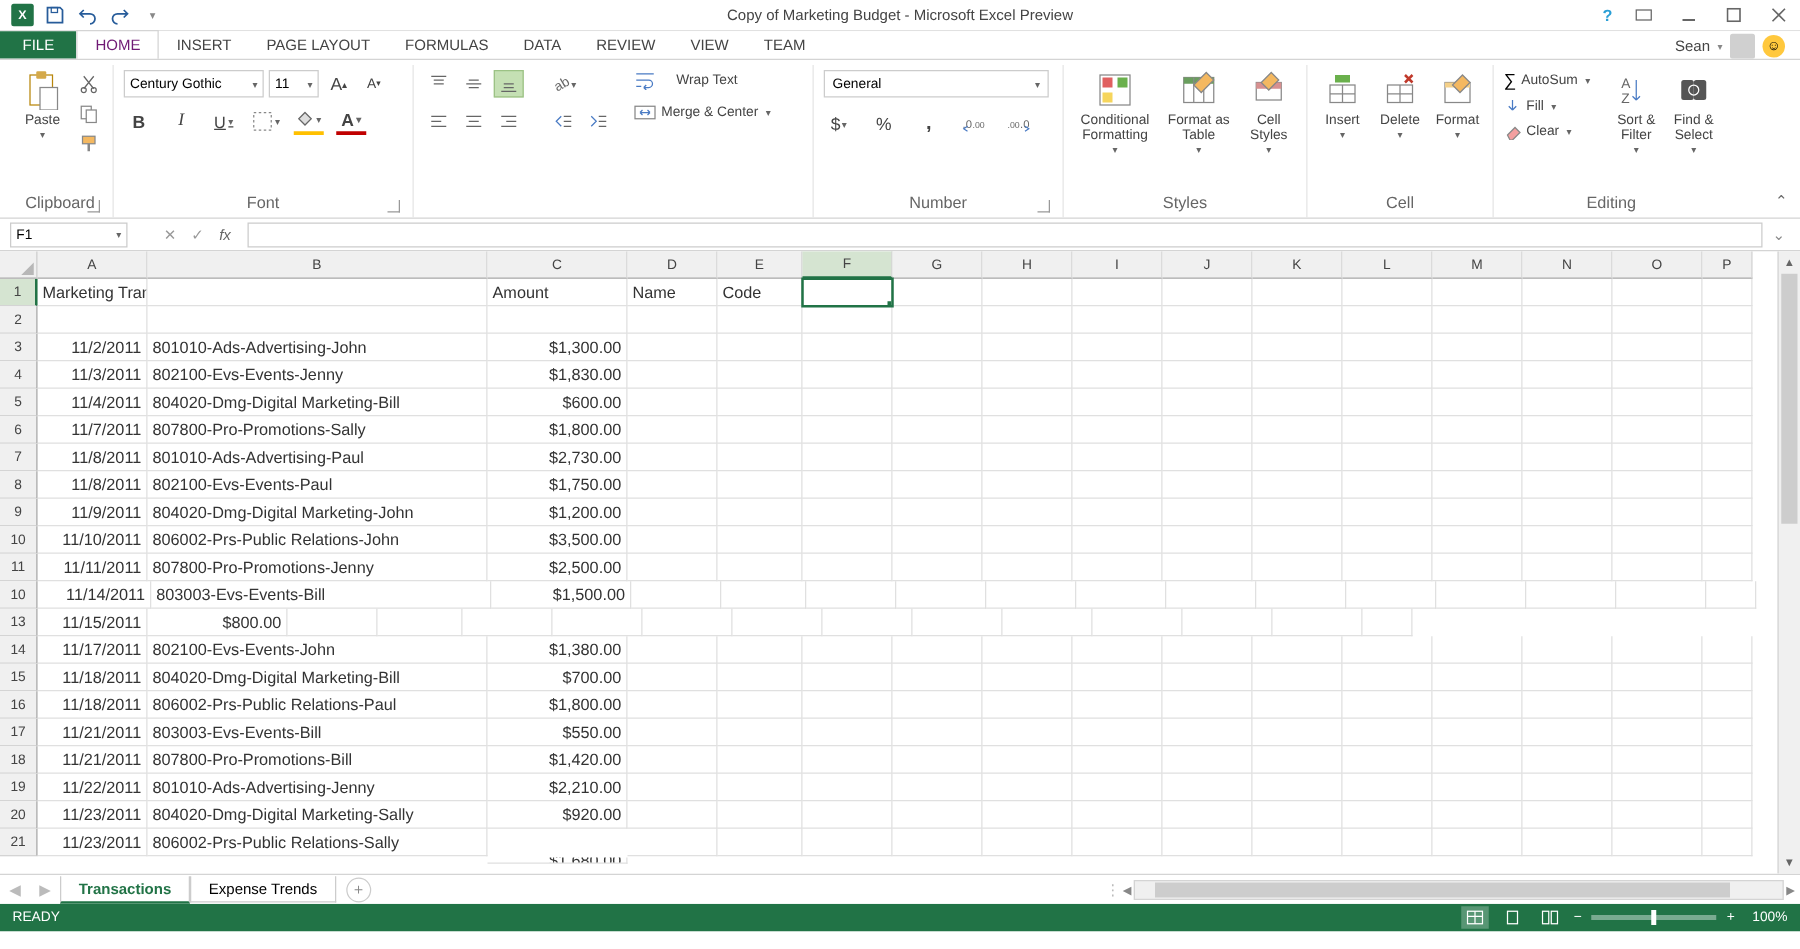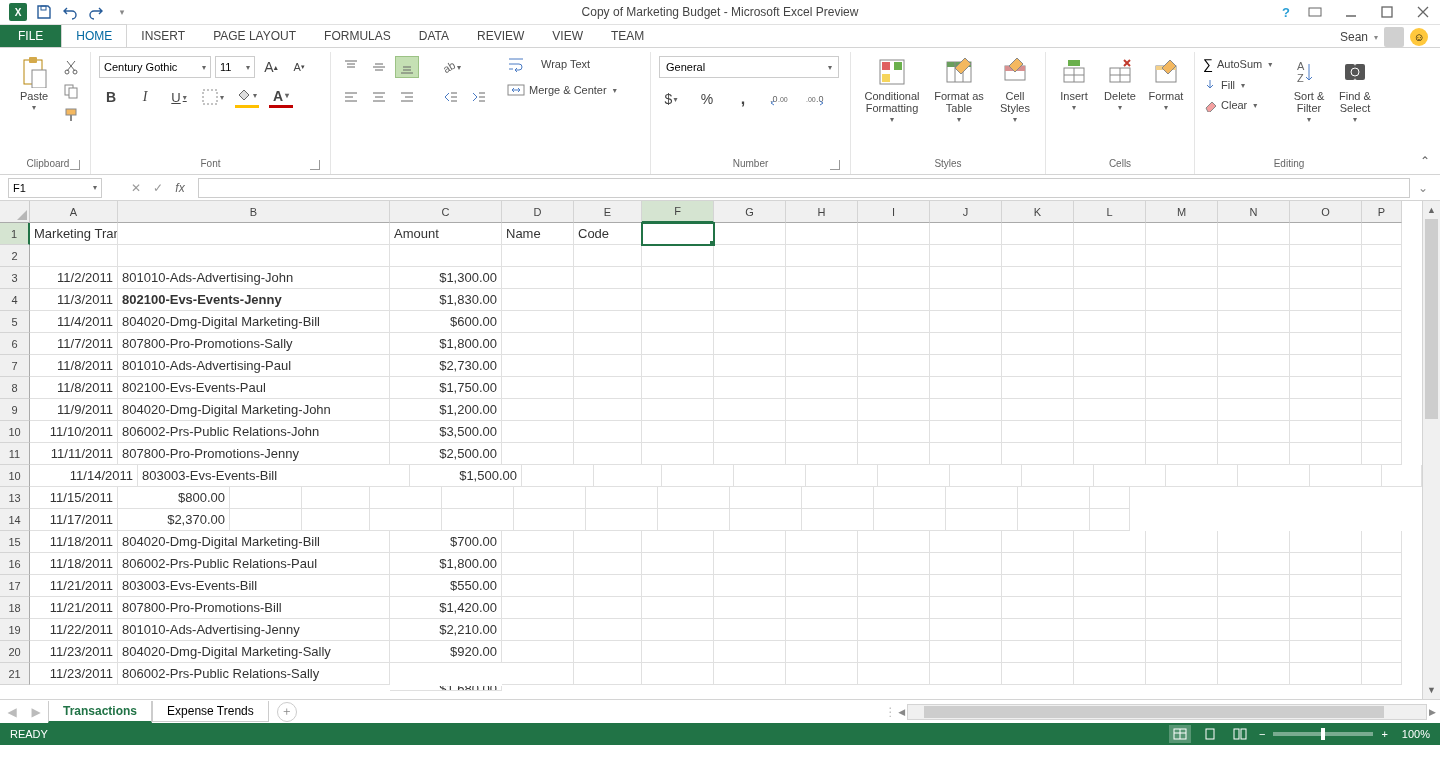--- a/index.html
+++ b/index.html
@@ -12,30 +12,30 @@
 .excel-icon { width: 18px; height: 18px; background: #217346; color: #fff; font-size: 10px; font-weight: bold; display: flex; align-items: center; justify-content: center; border-radius: 2px; }
 .title-text { position: absolute; left: 50%; transform: translateX(-50%); color: #444; font-size: 12px; }
 .win-controls { position: absolute; right: 6px; display: flex; gap: 14px; align-items: center; }
 .win-btn { width: 22px; height: 20px; display: flex; align-items: center; justify-content: center; cursor: pointer; color: #666; }
 .help-q { color: #2a9fd6; font-weight: bold; font-size: 13px; }
 
 
 .tab-row { height: 22px; background: #fff; display: flex; align-items: flex-end; position: relative; }
 .file-tab { background: #217346; color: #fff; padding: 4px 18px; font-size: 12px; cursor: pointer; }
 .tab { padding: 4px 14px; color: #444; font-size: 12px; cursor: pointer; }
-.tab.active { background: #fff; border: 1px solid #d4d4d4; border-bottom: 1px solid #fff; position: relative; top: 1px; color: #0369a1; }
+.tab.active { background: #fff; border: 1px solid #d4d4d4; border-bottom: 1px solid #fff; position: relative; top: 1px; color: #701a75; }
 .account { position: absolute; right: 12px; display: flex; align-items: center; gap: 6px; }
 .avatar { width: 20px; height: 20px; background: #d0d0d0; border-radius: 2px; }
 .smiley { width: 18px; height: 18px; background: #FFC83D; border-radius: 50%; display:flex;align-items:center;justify-content:center;font-size:11px; }
 
 
 .ribbon { height: 128px; background: #fff; border-top: 1px solid #d4d4d4; border-bottom: 1px solid #d4d4d4; display: flex; padding: 4px 6px 0 6px; position: relative; }
 .group { border-right: 1px solid #e5e5e5; padding: 0 8px; display: flex; flex-direction: column; }
 .group-body { flex: 1; display: flex; align-items: flex-start; gap: 6px; padding-top: 4px; }
-.group-label { text-align: center; color: #666; font-size: 10px; padding: 3px 0 5px 0; position: relative; }
+.group-label { text-align: center; color: #666; font-size: 13px; padding: 3px 0 5px 0; position: relative; }
 .dlauncher { position: absolute; right: 2px; bottom: 4px; width: 10px; height: 10px; border: 1px solid #999; border-left: none; border-top: none; cursor: pointer; }
 .big-btn { width: 40px; display: flex; flex-direction: column; align-items: center; gap: 2px; cursor: pointer; font-size: 11px; color: #444; text-align:center; line-height:1.1; }
 .big-btn .ico { width: 32px; height: 32px; display:flex;align-items:center;justify-content:center; font-size: 20px; }
 .stack { display: flex; flex-direction: column; gap: 2px; }
 .stack .sm { width: 22px; height: 22px; display:flex;align-items:center;justify-content:center; cursor:pointer; }
 .row-ctrl { display:flex; align-items:center; gap:4px; }
 .font-name { width: 112px; height: 22px; border: 1px solid #ccc; padding: 2px 4px; font-size: 11px; background:#fff; display:flex;align-items:center;justify-content:space-between; }
 .font-size { width: 40px; height: 22px; border: 1px solid #ccc; padding: 2px 4px; font-size: 11px; background:#fff; display:flex;align-items:center;justify-content:space-between; }
 .drop { font-size: 8px; color: #666; }
 .sm-btn { width: 24px; height: 22px; display:flex;align-items:center;justify-content:center; cursor:pointer; color:#444; position:relative; }
@@ -433,21 +433,21 @@
             <svg width="28" height="28">
               <rect x="4" y="8" width="20" height="16" fill="#fff" stroke="#888"></rect>
               <rect x="4" y="8" width="20" height="4" fill="#f4d089"></rect>
               <path d="M18 2l6 6-8 8-6-6z" fill="#f4b860" stroke="#888"></path>
             </svg>
           </div>
         <span>Format</span>
           <span class="drop">▾</span>
       </div>
     </div>
-    <div class="group-label">Cells</div>
+    <div class="group-label">Cell</div>
   </div>
 
   <div class="group" style="border-right:none;">
     <div class="group-body">
       <div class="stack" style="gap:6px;min-width:80px;">
         <div class="row-ctrl" style="cursor:pointer;">
             <span style="font-size:14px;">∑</span> 
             <span class="sm-label">AutoSum</span>
             <span class="drop" style="margin-left:2px;">▾</span>
           </div>
@@ -586,21 +586,21 @@
           <div class="cell" style="width: 72px;"></div>
           <div class="cell" style="width: 72px;"></div>
           <div class="cell" style="width: 72px;"></div>
           <div class="cell" style="width: 72px;"></div>
           <div class="cell" style="width: 72px;"></div>
           <div class="cell" style="width: 40px;"></div>
         </div>
         <div class="row">
           <div class="rowhdr">4</div>
           <div class="cell right" style="width: 88px;">11/3/2011</div>
-          <div class="cell" style="width: 272px; font-weight: bold;">802100-Evs-Events-Jenny</div>
+          <div class="cell" style="width: 272px;">802100-Evs-Events-Jenny</div>
           <div class="cell right" style="width: 112px;">$1,830.00</div>
           <div class="cell" style="width: 72px;"></div>
           <div class="cell" style="width: 68px;"></div>
           <div class="cell" style="width: 72px;"></div>
           <div class="cell" style="width: 72px;"></div>
           <div class="cell" style="width: 72px;"></div>
           <div class="cell" style="width: 72px;"></div>
           <div class="cell" style="width: 72px;"></div>
           <div class="cell" style="width: 72px;"></div>
           <div class="cell" style="width: 72px;"></div>
@@ -737,21 +737,21 @@
           <div class="cell" style="width: 72px;"></div>
           <div class="cell" style="width: 72px;"></div>
           <div class="cell" style="width: 72px;"></div>
           <div class="cell" style="width: 72px;"></div>
           <div class="cell" style="width: 72px;"></div>
           <div class="cell" style="width: 72px;"></div>
           <div class="cell" style="width: 40px;"></div>
         </div>
         <div class="row">
           <div class="rowhdr">10</div>
-          <div class="cell right" style="width: 108px;">11/14/2011</div>
+          <div class="cell right" style="width: 91px;">11/14/2011</div>
           <div class="cell" style="width: 272px;">803003-Evs-Events-Bill</div>
           <div class="cell right" style="width: 112px;">$1,500.00</div>
           <div class="cell" style="width: 72px;"></div>
           <div class="cell" style="width: 68px;"></div>
           <div class="cell" style="width: 72px;"></div>
           <div class="cell" style="width: 72px;"></div>
           <div class="cell" style="width: 72px;"></div>
           <div class="cell" style="width: 72px;"></div>
           <div class="cell" style="width: 72px;"></div>
           <div class="cell" style="width: 72px;"></div>
@@ -775,21 +775,22 @@
           <div class="cell" style="width: 72px;"></div>
           <div class="cell" style="width: 72px;"></div>
           <div class="cell" style="width: 72px;"></div>
           <div class="cell" style="width: 72px;"></div>
           <div class="cell" style="width: 72px;"></div>
           <div class="cell" style="width: 40px;"></div>
         </div>
         <div class="row">
           <div class="rowhdr">14</div>
           <div class="cell right" style="width: 88px;">11/17/2011</div>
-          <div class="cell right" style="width: 112px;">$2,370.00</div>
+          <div class="cell" style="width: 272px;">802100-Evs-Events-John</div>
+          <div class="cell right" style="width: 112px;">$1,380.00</div>
           <div class="cell" style="width: 72px;"></div>
           <div class="cell" style="width: 68px;"></div>
           <div class="cell" style="width: 72px;"></div>
           <div class="cell" style="width: 72px;"></div>
           <div class="cell" style="width: 72px;"></div>
           <div class="cell" style="width: 72px;"></div>
           <div class="cell" style="width: 72px;"></div>
           <div class="cell" style="width: 72px;"></div>
           <div class="cell" style="width: 72px;"></div>
           <div class="cell" style="width: 72px;"></div>

